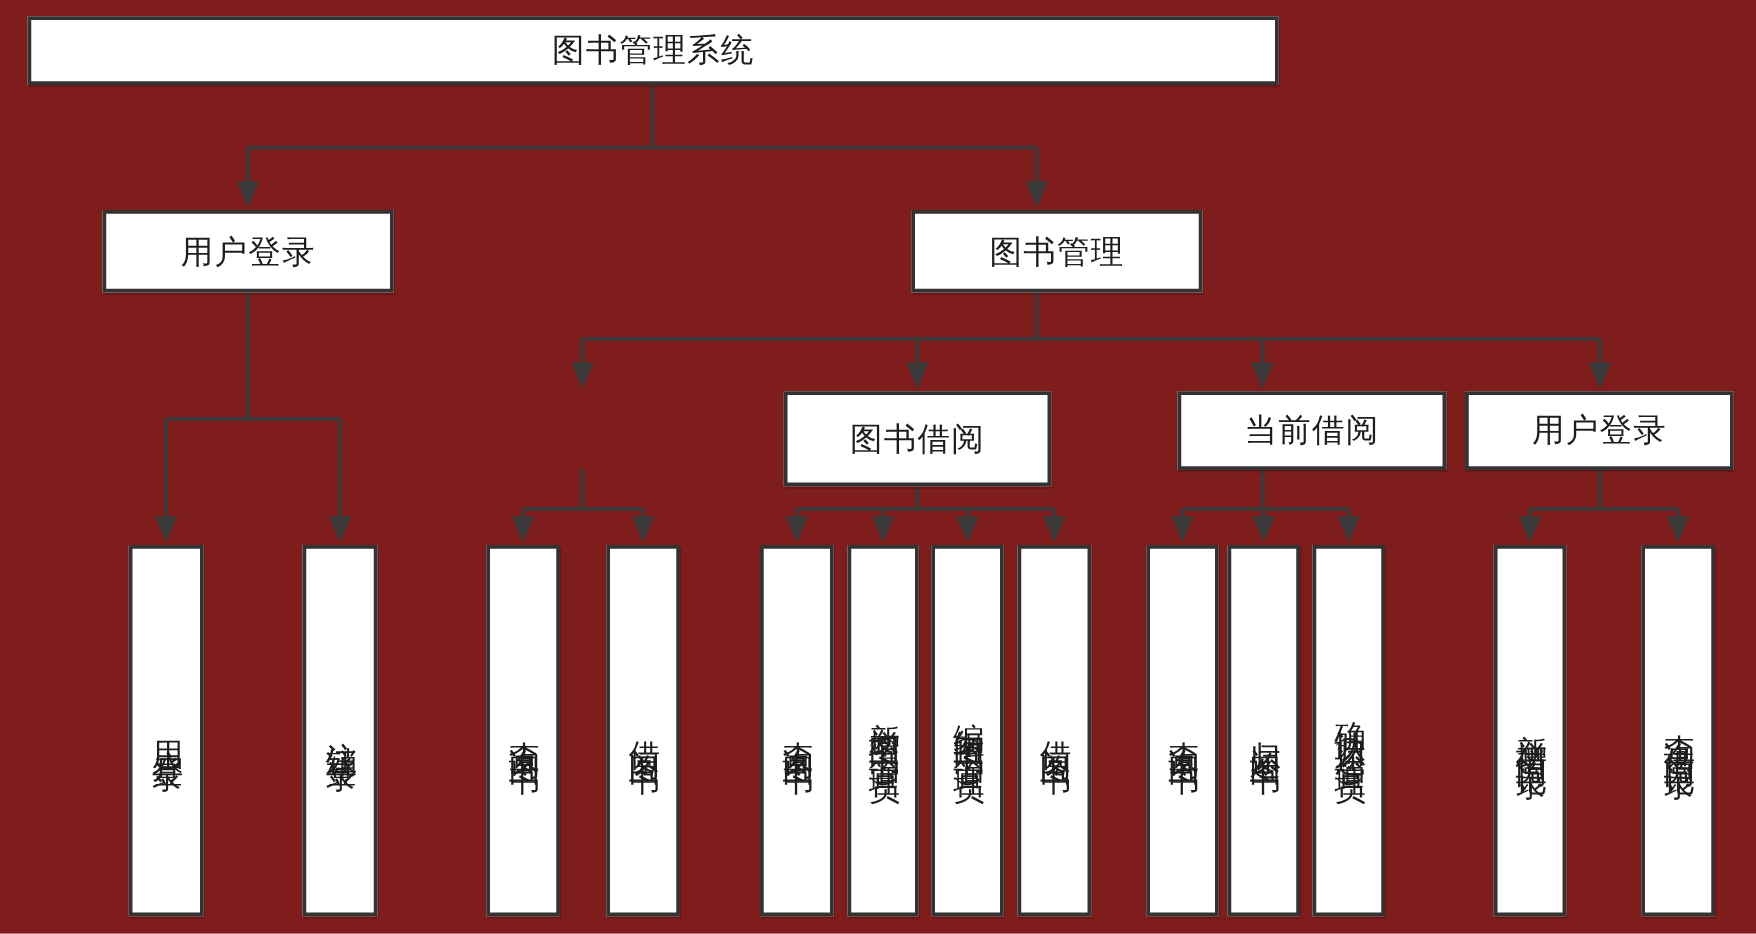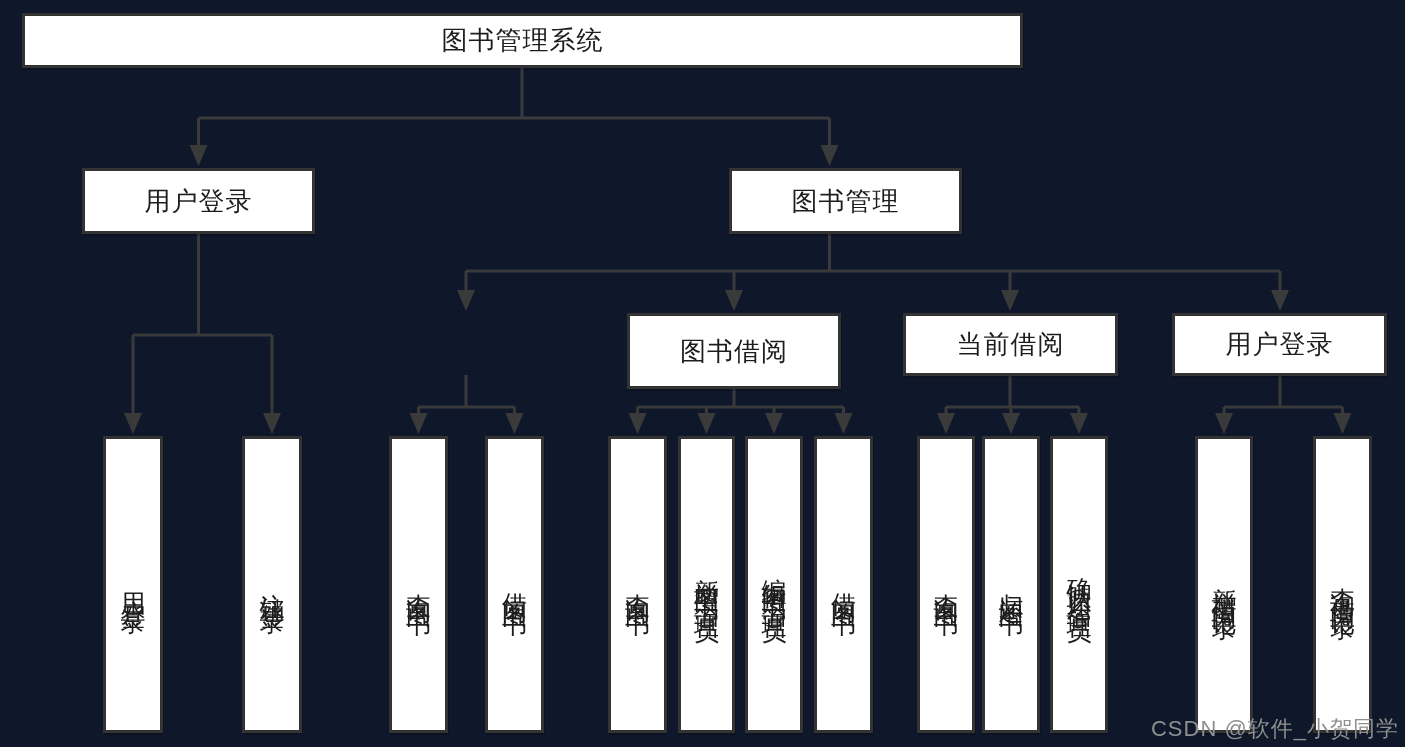--- a/index.html
+++ b/index.html
@@ -1,37 +1,37 @@
 <!DOCTYPE html>
 <html><head>
 <meta charset="utf-8">
 <style>
   html,body { margin:0; padding:0; background:#ffffff; }
   .canvas {
-    position:relative; width:1405px; height:747px; background:#0f172a;
+    position:relative; width:1405px; height:747px; background:#7f1d1d;
     font-family:"Liberation Sans","DejaVu Sans",sans-serif; overflow:hidden;
   }
   svg.connectors { position:absolute; left:0; top:0; width:1405px; height:747px; }
   .box {
     position:absolute; box-sizing:border-box; background:#ffffff;
     border:3px solid #333333; display:flex; align-items:center; justify-content:center;
     box-shadow:1px 2px 0 rgba(0,0,0,0.18);
   }
   .h .label { font-size:26px; color:#1d1d1d; letter-spacing:1px; white-space:nowrap; }
   .v .label {
     writing-mode:vertical-rl; text-orientation:mixed;
     font-size:25px; letter-spacing:6px; line-height:1; color:#1d1d1d;
   }
   
   .n-root { left:22px;  top:13px;  width:1001px; height:55px; }
   .n-l2a  { left:82px;  top:168px; width:233px;  height:66px; }
   .n-l2b  { left:713px; top:168px; width:233px;  height:66px;margin-left:16px; }
   .n-l3a  { left:362px; top:313px; width:208px;  height:63px; }
   .n-l3b  { left:627px; top:313px; width:214px;  height:76px; }
-  .n-l3c  { left:903px; top:313px; width:215px;  height:63px; }
+  .n-l3c  { left:942px; top:313px; width:215px;  height:63px; }
   .n-l3d  { left:1172px;top:313px; width:215px;  height:63px; }
   
   .leaf { top:436px; height:297px; }
   .n-u0 { left:103px;  width:60px; }
   .n-u1 { left:242px;  width:60px; }
   .n-a0 { left:389px;  width:59px; }
   .n-a1 { left:485px;  width:59px; }
   .n-b0 { left:608px;  width:59px; }
   .n-b1 { left:678px;  width:57px; }
   .n-b2 { left:745px;  width:58px; }
@@ -142,15 +142,14 @@
     <span class="label">确认归还（管理员）</span>
   </div>
 
   <div class="box v leaf n-d0">
     <span class="label">新增借阅记录</span>
   </div>
   <div class="box v leaf n-d1">
     <span class="label">查询借阅记录</span>
   </div>
 
-  <div class="watermark">CSDN @软件_小贺同学</div>
 
 </div>
 
 </body></html>

